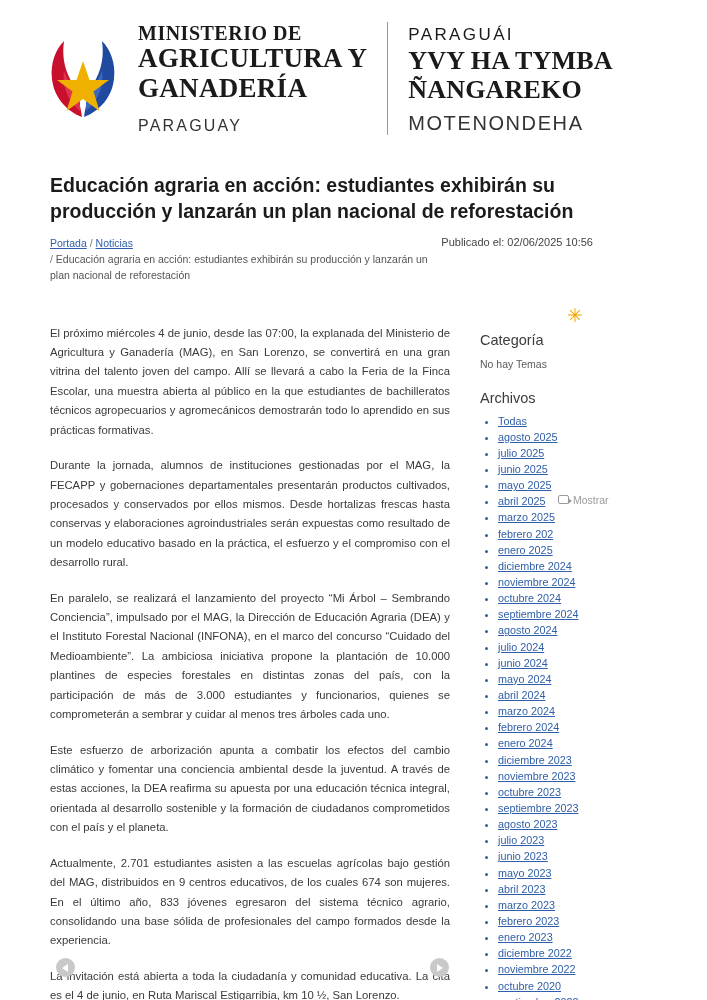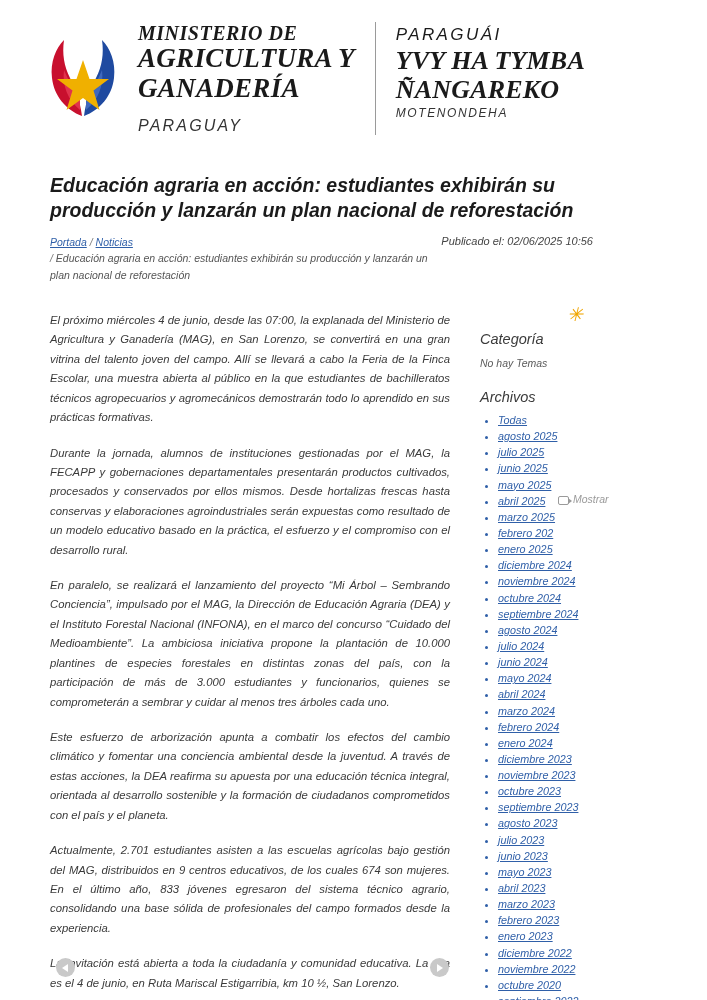--- a/index.html
+++ b/index.html
@@ -8,21 +8,20 @@
     padding: 0;
     background: #ffffff;
     font-family: "Liberation Sans", sans-serif;
   }
   .page {
     width: 641px;
     height: 1000px;
     position: relative;
     background: #ffffff;
     overflow: hidden;
-    font-style: italic;
   }
 
   
   .masthead {
     display: flex;
     align-items: center;
     padding: 22px 0 16px 44px;
     gap: 16px;
   }
   .crest {
@@ -90,23 +89,23 @@
   }
   .ministry-gn .g3 {
     font-family: "Liberation Serif", serif;
     font-weight: bold;
     font-size: 26px;
     line-height: 1.12;
     letter-spacing: .2px;
   }
   .ministry-gn .g4 {
     font-family: "Liberation Sans", sans-serif;
-    font-size: 12px;
+    font-size: 20px;
     letter-spacing: 1.6px;
-    margin-top: 2px;
+    margin-top: 8px;
     color: #333;
   }
 
   
   .title-wrap {
     padding: 22px 48px 0 50px;
   }
   h1.article-title {
     font-size: 19.5px;
     line-height: 1.32;
@@ -147,21 +146,21 @@
   .content {
     display: flex;
     padding: 28px 40px 0 50px;
     gap: 30px;
   }
   .article-col {
     width: 400px;
     flex: 0 0 400px;
   }
   .article-col p {
-    margin: 0 0 16px 0;
+    margin: 12px 0 16px 0;
     font-size: 11.3px;
     line-height: 1.72;
     color: #3a3a3a;
     text-align: justify;
   }
   .aside-col {
     flex: 1 1 auto;
     padding-top: 20px;
     position: relative;
   }
@@ -207,21 +206,21 @@
     font-size: 19px;
     line-height: 1;
   }
   .mostrar {
     position: absolute;
     left: 78px;
     top: 182px;
     font-size: 10.5px;
     color: #9a9a9a;
     display: flex;
-    align-items: flex-end;
+    align-items: center;
     gap: 4px;
   }
   .mostrar .cam {
     width: 11px; height: 9px;
     border: 1.2px solid #9a9a9a;
     border-radius: 2px;
     position: relative;
     display: inline-block;
   }
   .mostrar .cam:after {

